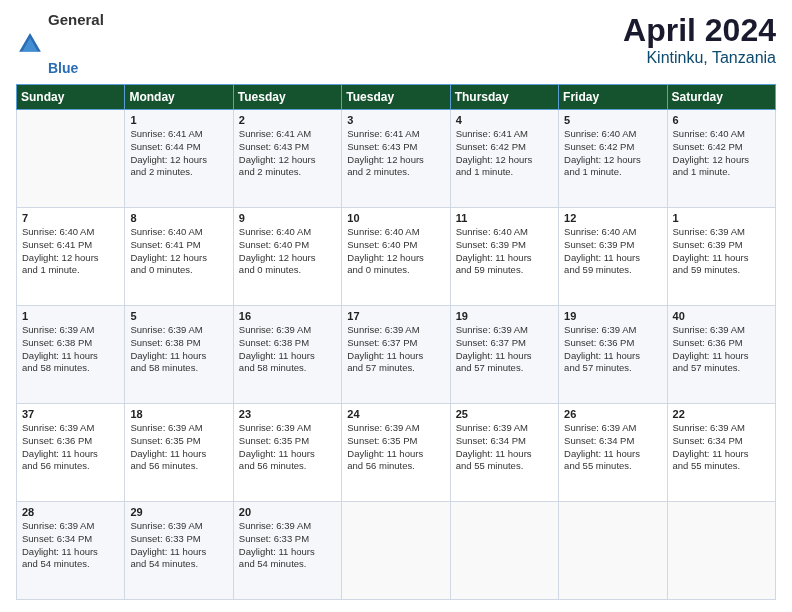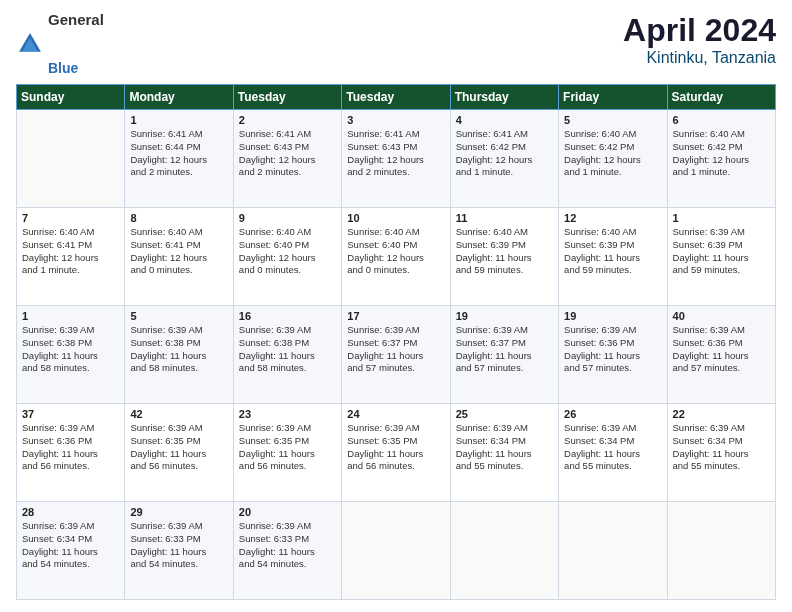--- a/index.html
+++ b/index.html
@@ -288,21 +288,21 @@
         </tr>
         <tr>
           <td>
             <span class="day-num">37</span>
             <div class="day-info" style="white-space: pre-line;">Sunrise: 6:39 AM
 Sunset: 6:36 PM
 Daylight: 11 hours
 and 56 minutes.</div>
           </td>
           <td>
-            <span class="day-num">42</span>
+            <span class="day-num">18</span>
             <div class="day-info" style="white-space: pre-line;">Sunrise: 6:39 AM
 Sunset: 6:35 PM
 Daylight: 11 hours
 and 56 minutes.</div>
           </td>
           <td>
             <span class="day-num">23</span>
             <div class="day-info" style="white-space: pre-line;">Sunrise: 6:39 AM
 Sunset: 6:35 PM
 Daylight: 11 hours

